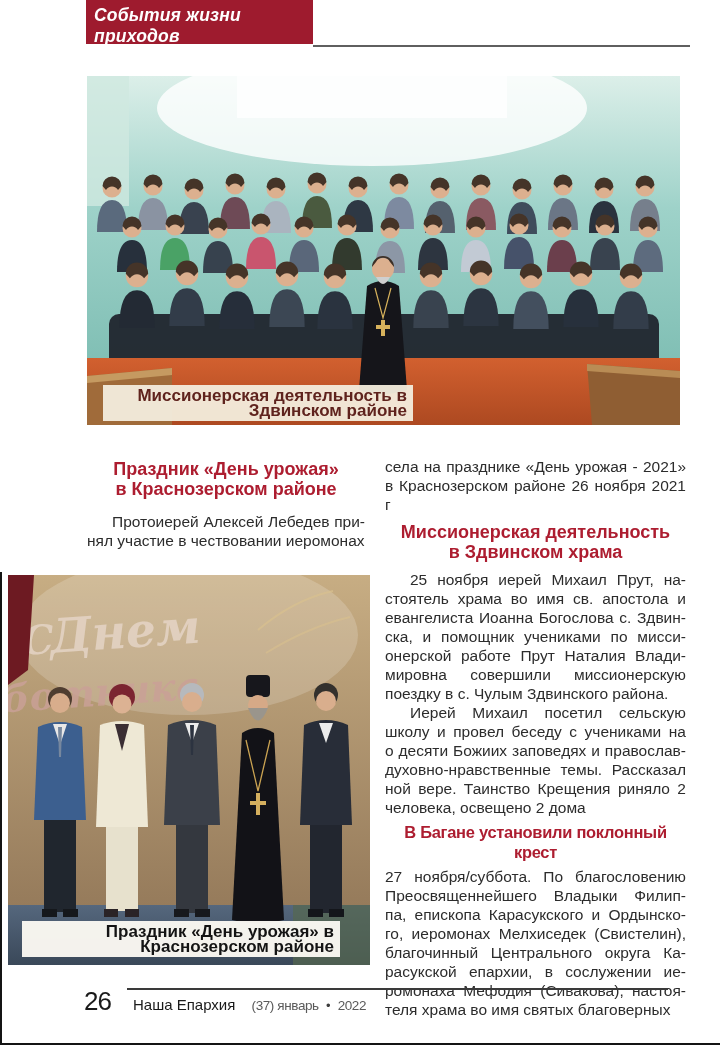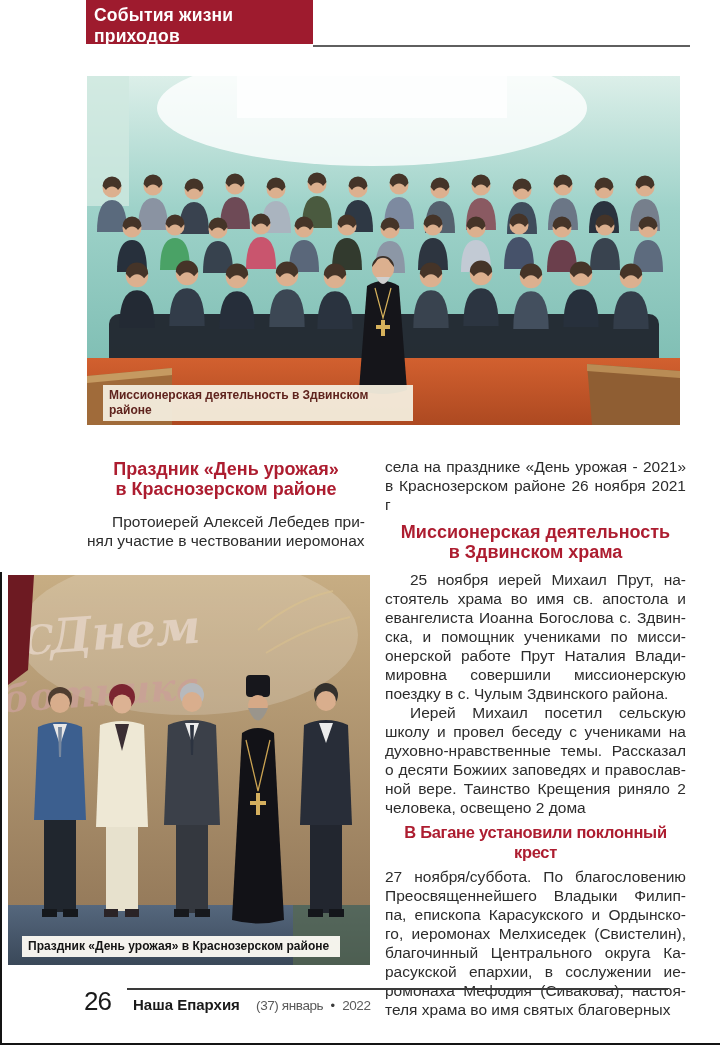--- a/index.html
+++ b/index.html
@@ -3,28 +3,28 @@
 <meta charset="utf-8">
 <style>
   html,body{margin:0;padding:0;background:#ffffff;}
   .page{position:relative;width:720px;height:1045px;background:#ffffff;overflow:hidden;
         font-family:"Liberation Sans","DejaVu Sans",sans-serif;}
   .abs{position:absolute;}
 
   
   .header-bar{left:86px;top:0;width:227px;height:44px;background:var(--accent_red,#9e1b2e);
               color:#fff;display:flex;align-items:center;padding-left:8px;box-sizing:border-box;}
-  .header-bar span{font-size:17.5px;font-weight:700;letter-spacing:.2px;margin-top:8px;}
+  .header-bar span{font-size:17.5px;font-weight:700;letter-spacing:.2px;margin-top:8px;font-style:italic;}
   .header-rule{left:313px;top:45px;width:377px;height:2px;background:#5f5f5f;}
 
   
   figure{margin:0;}
   .top-photo{left:87px;top:76px;width:593px;height:349px;}
   .bottom-photo{left:8px;top:575px;width:362px;height:390px;}
-  .photo-caption{position:absolute;font-weight:700;font-size:12px;text-align:left;
+  .photo-caption{position:absolute;font-weight:700;font-size:17px;text-align:right;
                  padding:3px 6px;box-sizing:border-box;line-height:15px;}
   .top-cap{left:16px;bottom:4px;width:310px;background:rgba(243,237,221,.95);color:#5f231d;}
   .bottom-cap{left:14px;bottom:8px;width:318px;background:rgba(250,248,242,.97);color:#141414;}
 
   
   .jpara{font-size:15.5px;line-height:19px;color:#2c2c2c;}
   .jline{text-align:justify;text-align-last:justify;}
   .jline.last{text-align-last:left;}
   .indent .jline:first-child{text-indent:25px;}
   .center-lines .jline,.center-lines .jline.last{text-align-last:center;}
@@ -33,21 +33,21 @@
   .left-intro{left:87px;top:512px;width:278px;}
   .right-col{left:385px;top:457px;width:301px;}
   .mission-title{margin:8px 0 8px;}
   .cross-title{margin:6px 0 4px;font-size:17px;letter-spacing:-.3px;text-align:center;
                transform:scaleX(.97);transform-origin:center;}
 
   
   .footer-rule{left:127px;top:988px;width:541px;height:2px;background:#3a3a3a;}
   .page-num{left:84px;top:986px;font-size:26px;color:#1a1a1a;letter-spacing:-1px;}
   .footer-text{left:133px;top:996px;font-size:15px;color:#1a1a1a;white-space:nowrap;}
-  .footer-text .mag{font-weight:700;}
+  .footer-text .mag{font-weight:400;}
   .footer-text .issue,.footer-text .year{font-size:13.5px;color:#5a5a5a;letter-spacing:-.4px;}
   .footer-text .issue{margin-left:12px;}
   .footer-text .sep{color:#3c3c3c;font-size:13px;margin:0 3px;}
 
   
   .edge-left{left:0;top:572px;width:2px;height:473px;background:#141414;}
   .edge-bottom{left:0;bottom:0;width:720px;height:2px;background:#141414;}
 </style>
 </head>
 <body>
@@ -167,22 +167,22 @@
         <div class="jline">стоятель храма во имя св. апостола и</div>
         <div class="jline">евангелиста Иоанна Богослова с. Здвин-</div>
         <div class="jline">ска,  и помощник учениками по мисси-</div>
         <div class="jline">онерской работе Прут Наталия Влади-</div>
         <div class="jline">мировна  совершили миссионерскую</div>
         <div class="jline last">поездку в с. Чулым Здвинского района.</div>
       </div>
     <div class="jpara indent">
         <div class="jline">Иерей Михаил посетил сельскую</div>
         <div class="jline">школу и провел беседу с учениками на</div>
+        <div class="jline">о десяти Божиих заповедях и православ-</div>
         <div class="jline">духовно-нравственные темы. Рассказал</div>
-        <div class="jline">о десяти Божиих заповедях и православ-</div>
         <div class="jline">ной вере. Таинство Крещения риняло 2</div>
         <div class="jline last">человека,  освещено 2 дома</div>
       </div>
     <h2 class="red-h cross-title">В Багане установили поклонный крест</h2>
     <div class="jpara">
         <div class="jline">27 ноября/суббота. По благословению</div>
         <div class="jline">Преосвященнейшего Владыки Филип-</div>
         <div class="jline">па, епископа Карасукского и Ордынско-</div>
         <div class="jline">го,  иеромонах Мелхиседек (Свистелин),</div>
         <div class="jline">благочинный Центрального округа Ка-</div>

